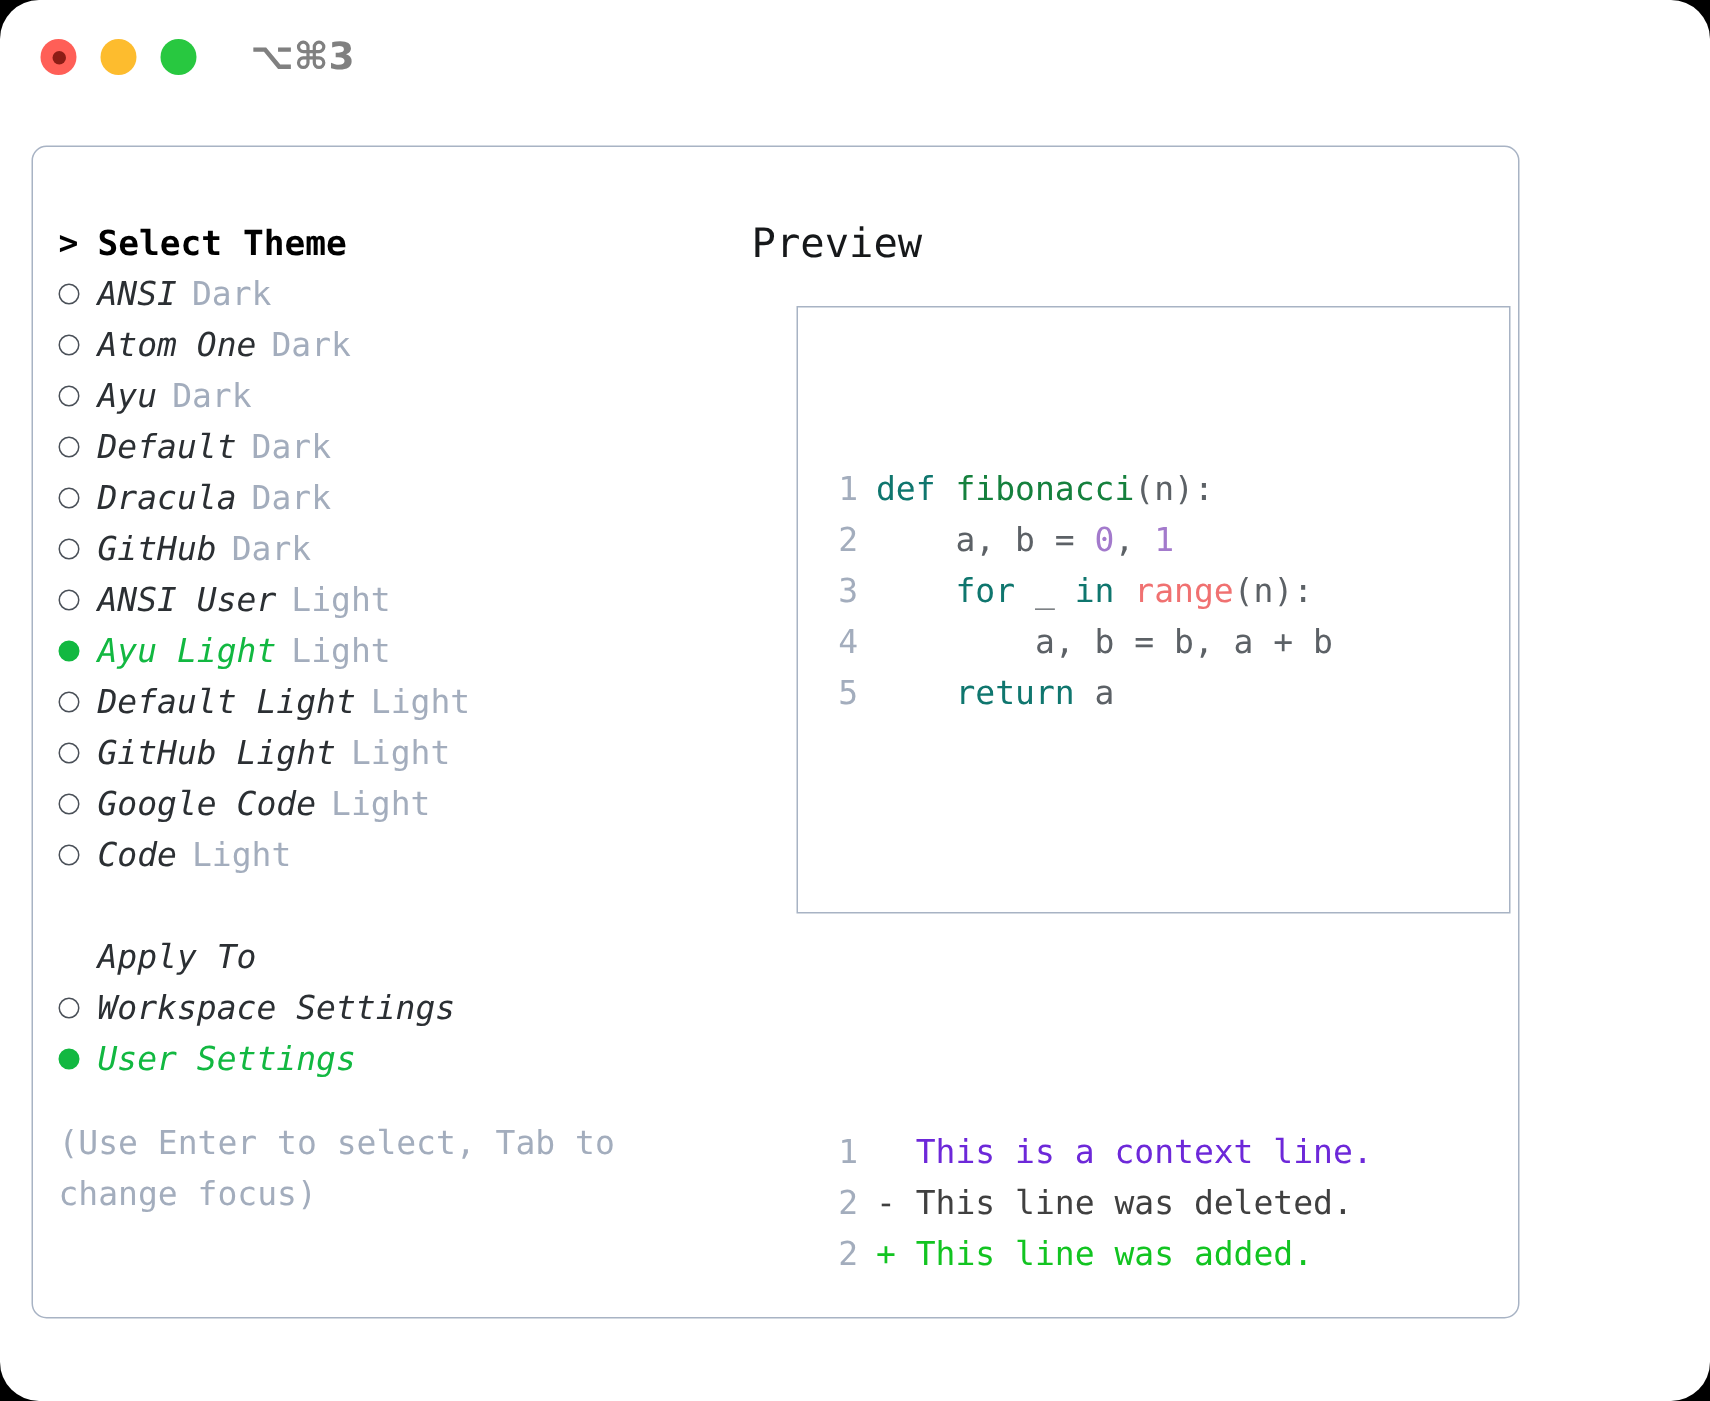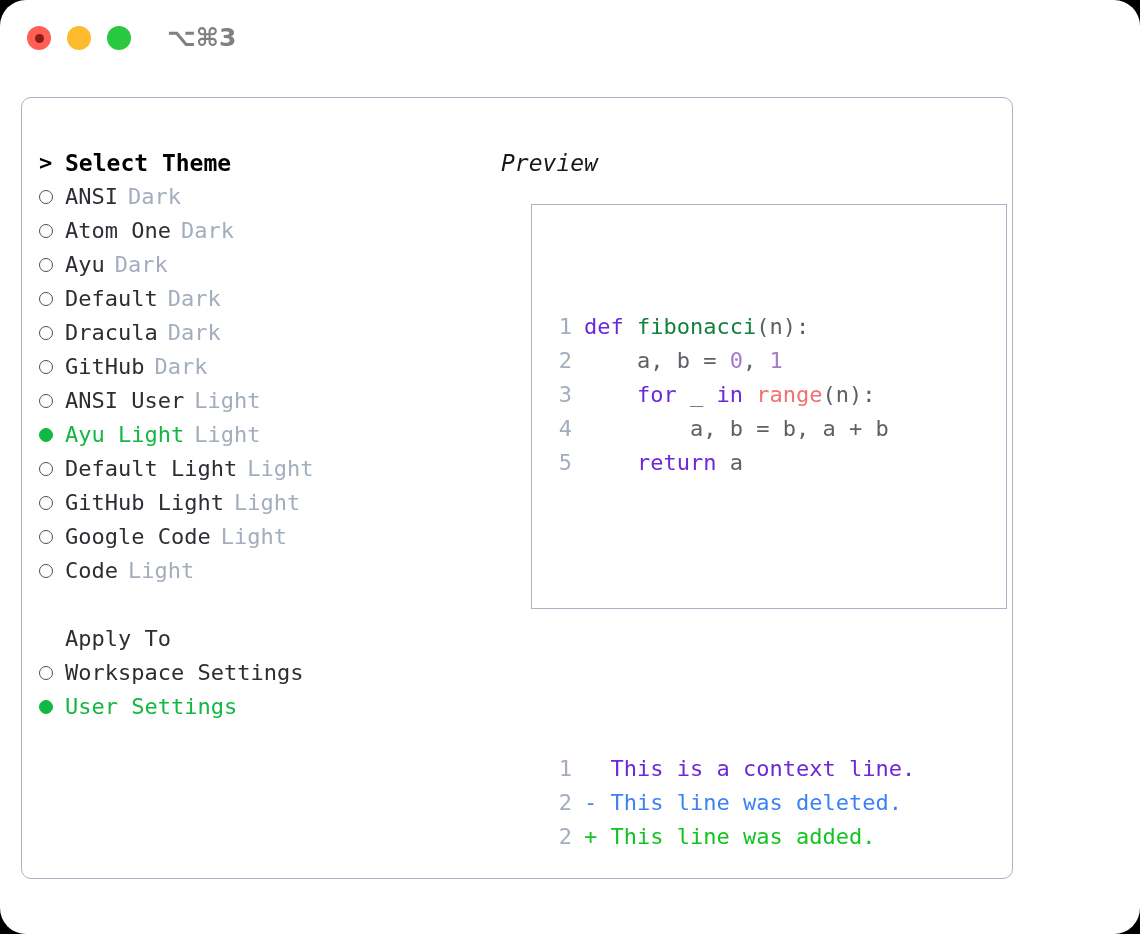--- a/index.html
+++ b/index.html
@@ -109,21 +109,21 @@
     font-size: 22px;
     text-align: left;
     color: #5c6166;
   }
   .heading-row {
     font-weight: bold;
     color: #000000;
     font-size: 23px;
   }
   .heading-row .marker { font-weight: bold; color: #000000; }
-  .label { color: #2b2f33; }
+  .label { color: #2b2f33; font-style: italic; }
   .label.selected { color: #12b841; }
   .badge {
     color: #a3adbd;
     margin-left: 10px;
   }
   .radio {
     display: inline-block;
     width: 14px;
     height: 14px;
     border-radius: 50%;
@@ -148,25 +148,24 @@
   }
 
   
   .right-col {
     position: absolute;
     left: 479px;
     top: 48px;
     width: 500px;
   }
   .preview-title {
-    font-size: 23px;
+    font-size: 27px;
     color: #16181a;
     line-height: 34px;
     white-space: pre;
-    font-style: italic;
   }
   .preview-box {
     position: absolute;
     left: 30px;
     top: 58px;
     width: 476px;
     height: 405px;
     box-sizing: border-box;
     border: 1.5px solid #a8b3c4;
     background: #ffffff;
@@ -183,29 +182,29 @@
   .ln {
     display: inline-block;
     width: 22px;
     text-align: right;
     color: #a3adbd;
     margin-right: 12px;
   }
   .blank-line { height: 34px; }
 
   
-  .tok-kw   { color: #6d28d9; }
+  .tok-kw   { color: #0f766e; }
   .tok-fn   { color: #15803d; }
   .tok-num  { color: #a37acc; }
   .tok-call { color: #f07171; }
   .tok-pun  { color: #5c6166; }
   .tok-txt  { color: #5c6166; }
 
   .diff-ctx { color: #6d28d9; }
-  .diff-del { color: #3b82f6; }
+  .diff-del { color: #404040; }
   .diff-add { color: #12c421; margin-top: 36px; }
 </style>
 </head>
 <body>
 
 <div class="window">
 
   <div class="titlebar">
     <div class="dots">
       <span class="dot dot-red"></span>
@@ -245,20 +244,21 @@
         <div class="row">
           <span class="marker"></span>
           <span class="label">Apply To</span>
         </div>
 
         <div id="apply-list">
             <div class="row"><span class="marker"><span class="radio"></span></span><span class="label">Workspace Settings</span></div>
             <div class="row"><span class="marker"><span class="radio on"></span></span><span class="label selected">User Settings</span></div>
           </div>
 
+        <div class="hint">(Use Enter to select, Tab to change focus)</div>
       </div>
 
       <div class="right-col">
         <div class="preview-title">Preview</div>
         <div class="preview-box">
           <div class="code">
             <div id="code-lines"><div class="code-line"><span class="ln">1</span><span class="tok-kw">def </span><span class="tok-fn">fibonacci</span><span class="tok-pun">(n):</span></div><div class="code-line"><span class="ln">2</span><span class="tok-txt">    a, b = </span><span class="tok-num">0</span><span class="tok-pun">, </span><span class="tok-num">1</span></div><div class="code-line"><span class="ln">3</span><span class="tok-txt">    </span><span class="tok-kw">for</span><span class="tok-txt"> _ </span><span class="tok-kw">in</span><span class="tok-txt"> </span><span class="tok-call">range</span><span class="tok-pun">(n):</span></div><div class="code-line"><span class="ln">4</span><span class="tok-txt">        a, b = b, a + b</span></div><div class="code-line"><span class="ln">5</span><span class="tok-txt">    </span><span class="tok-kw">return</span><span class="tok-txt"> a</span></div></div>
             <div class="blank-line"></div>
             <div class="blank-line"></div>
             <div id="diff-lines"><div class="code-line"><span class="ln">1</span><span class="diff-ctx">  This is a context line.</span></div><div class="code-line"><span class="ln">2</span><span class="diff-del">- This line was deleted.</span></div><div class="code-line"><span class="ln">2</span><span class="diff-add">+ This line was added.</span></div></div>

